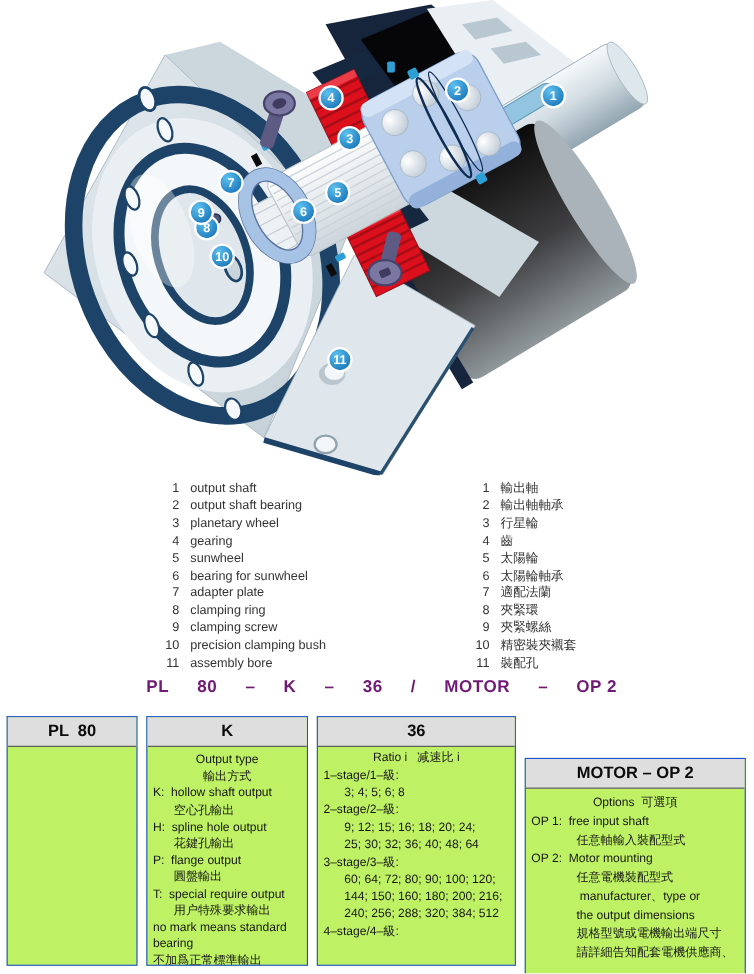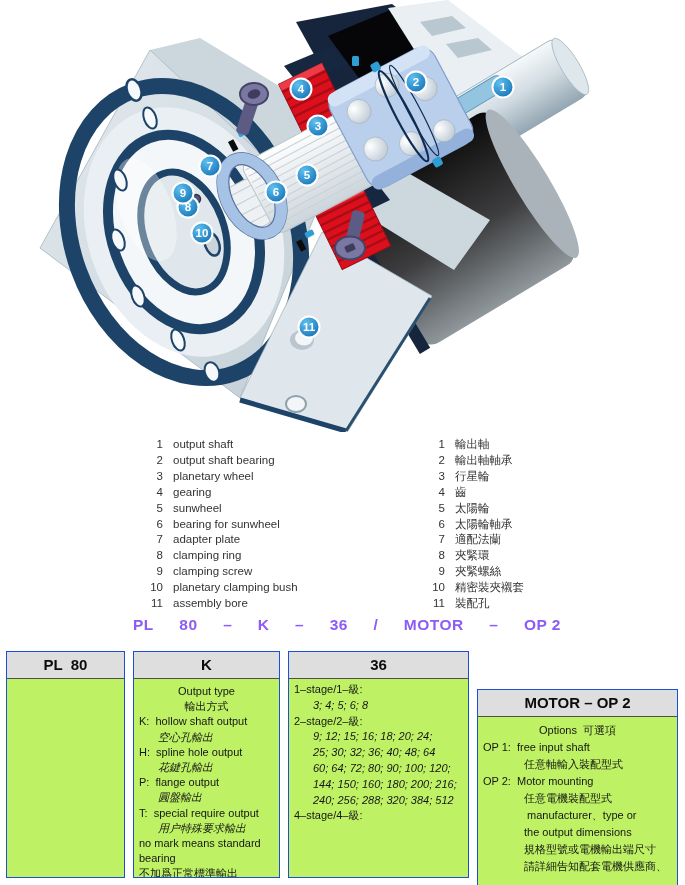--- a/index.html
+++ b/index.html
@@ -12,40 +12,40 @@
   .parts{position:absolute;top:437px;left:0;width:685px;font-size:11.5px;color:#333;}
   .pcol{position:absolute;top:0;}
   .pcol-en{left:146px;width:270px;}
   .pcol-zh{left:428px;width:200px;}
   .prow{display:flex;line-height:15.9px;}
   .pno{width:17px;text-align:right;margin-right:10px;flex:none;}
   
   .model{
     position:absolute;top:616px;left:133px;width:428px;
     display:flex;justify-content:space-between;align-items:baseline;
-    font-weight:bold;font-size:15.5px;color:#8b5cf6;letter-spacing:.5px;
+    font-weight:bold;font-size:15.5px;color:#701a75;letter-spacing:.5px;
   }
   
   .tables{position:absolute;top:651px;left:0;width:685px;height:228px;}
   .tbl{position:absolute;top:0;height:227px;border:1px solid #1d4ed8;background:#bef264;box-sizing:border-box;overflow:hidden;}
   .tbl-0{left:6px;width:119px;}
   .tbl-1{left:133px;width:147px;}
   .tbl-2{left:288px;width:181px;}
   .tbl-3{left:477px;width:201px;margin-top:38px;}
   .tbl-head{
     height:26px;line-height:26px;text-align:center;font-weight:bold;font-size:15px;
     background:#dedede;border-bottom:1px solid #4f4f4f;white-space:pre;color:#0b0b0b;
   }
   .tbl-body{padding:5px 2px 0 2px;font-size:11px;line-height:15.2px;color:#161616;}
   .tbl-0 .tbl-body{font-size:11.5px;line-height:19px;padding-top:7px;}
   .tbl-2 .tbl-body{line-height:15.8px;padding-top:3px;}
   .tbl-3 .tbl-body{line-height:17px;}
   .line{white-space:pre-wrap;padding:0 3px;}
   .line.c{text-align:center;}
-  .line.i{padding-left:22px;font-style:italic;}
+  .line.i{padding-left:22px;}
   .line.j{padding-left:44px;}
   .line.g{margin-top:5px;}
   .tbl-0 .line.l{padding-left:7px;}
 </style>
 </head>
 <body>
 
 <div class="page">
 
   <div class="diagram">
@@ -304,21 +304,21 @@
         <div class="prow">
           <span class="pno">8</span>
           <span>clamping ring</span>
         </div>
         <div class="prow">
           <span class="pno">9</span>
           <span>clamping screw</span>
         </div>
         <div class="prow">
           <span class="pno">10</span>
-          <span>planetary clamping bush</span>
+          <span>precision clamping bush</span>
         </div>
         <div class="prow">
           <span class="pno">11</span>
           <span>assembly bore</span>
         </div>
       </div>
     <div class="pcol pcol-zh" id="parts-zh">
         <div class="prow">
           <span class="pno">1</span>
           <span>輸出軸</span>
@@ -397,25 +397,27 @@
           <div class="line l">T:  special require output</div>
           <div class="line i">用户特殊要求輸出</div>
           <div class="line l">no mark means standard</div>
           <div class="line l">bearing</div>
           <div class="line l">不加爲正常標準輸出</div>
         </div>
       </div>
       <div class="tbl tbl-2">
         <div class="tbl-head">36</div>
         <div class="tbl-body">
+          <div class="line c">Ratio i   减速比 i</div>
           <div class="line l">1–stage/1–級:</div>
           <div class="line i">3; 4; 5; 6; 8</div>
           <div class="line l">2–stage/2–級:</div>
           <div class="line i">9; 12; 15; 16; 18; 20; 24;</div>
           <div class="line i">25; 30; 32; 36; 40; 48; 64</div>
+          <div class="line l">3–stage/3–級:</div>
           <div class="line i">60; 64; 72; 80; 90; 100; 120;</div>
           <div class="line i">144; 150; 160; 180; 200; 216;</div>
           <div class="line i">240; 256; 288; 320; 384; 512</div>
           <div class="line l">4–stage/4–級:</div>
         </div>
       </div>
       <div class="tbl tbl-3">
         <div class="tbl-head">MOTOR – OP 2</div>
         <div class="tbl-body">
           <div class="line c">Options  可選項</div>

